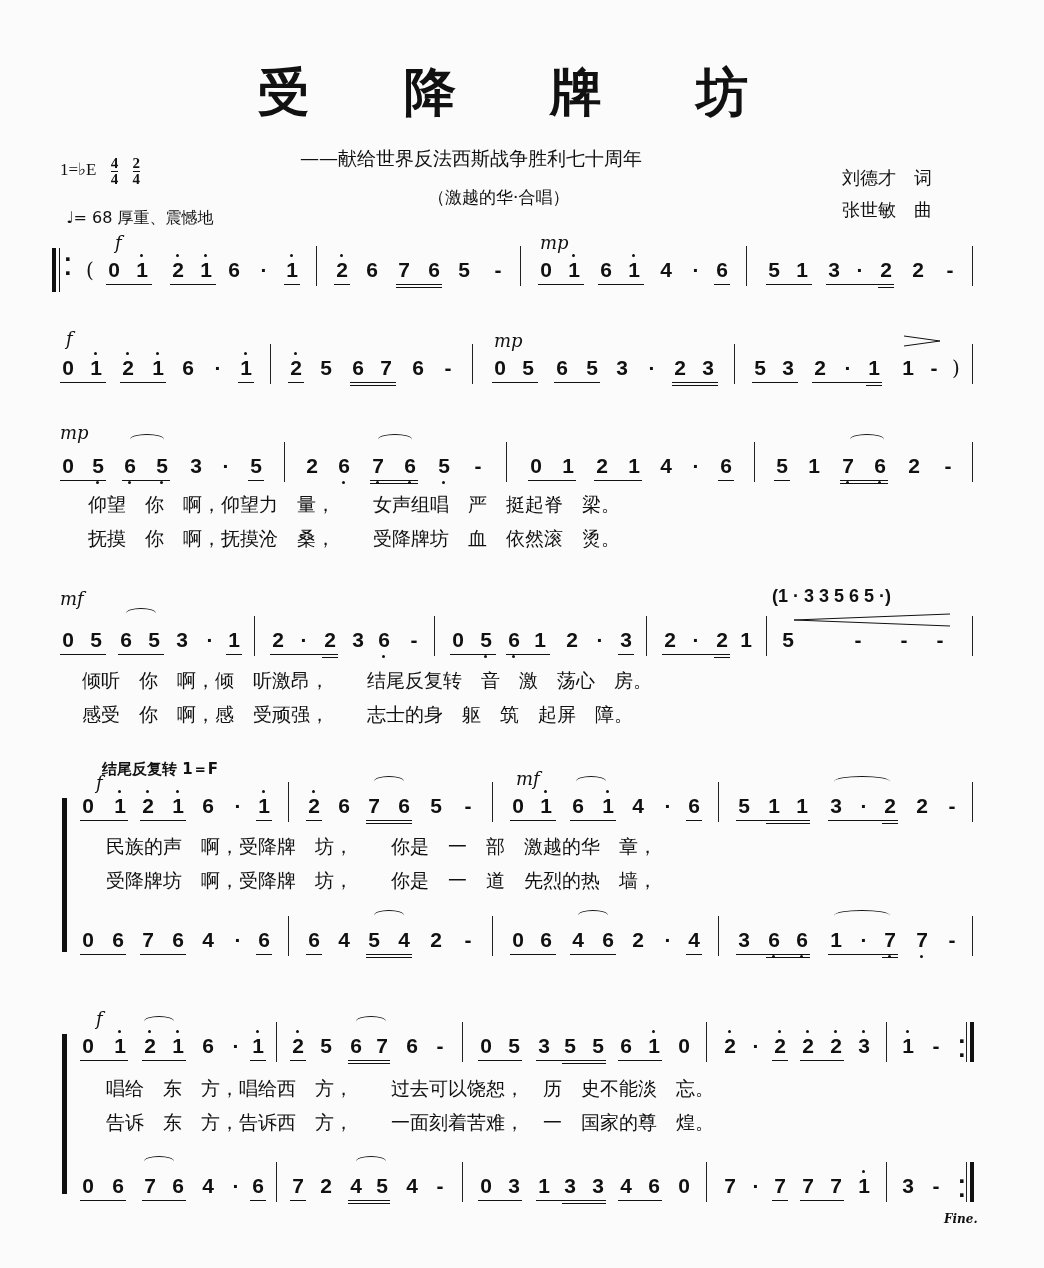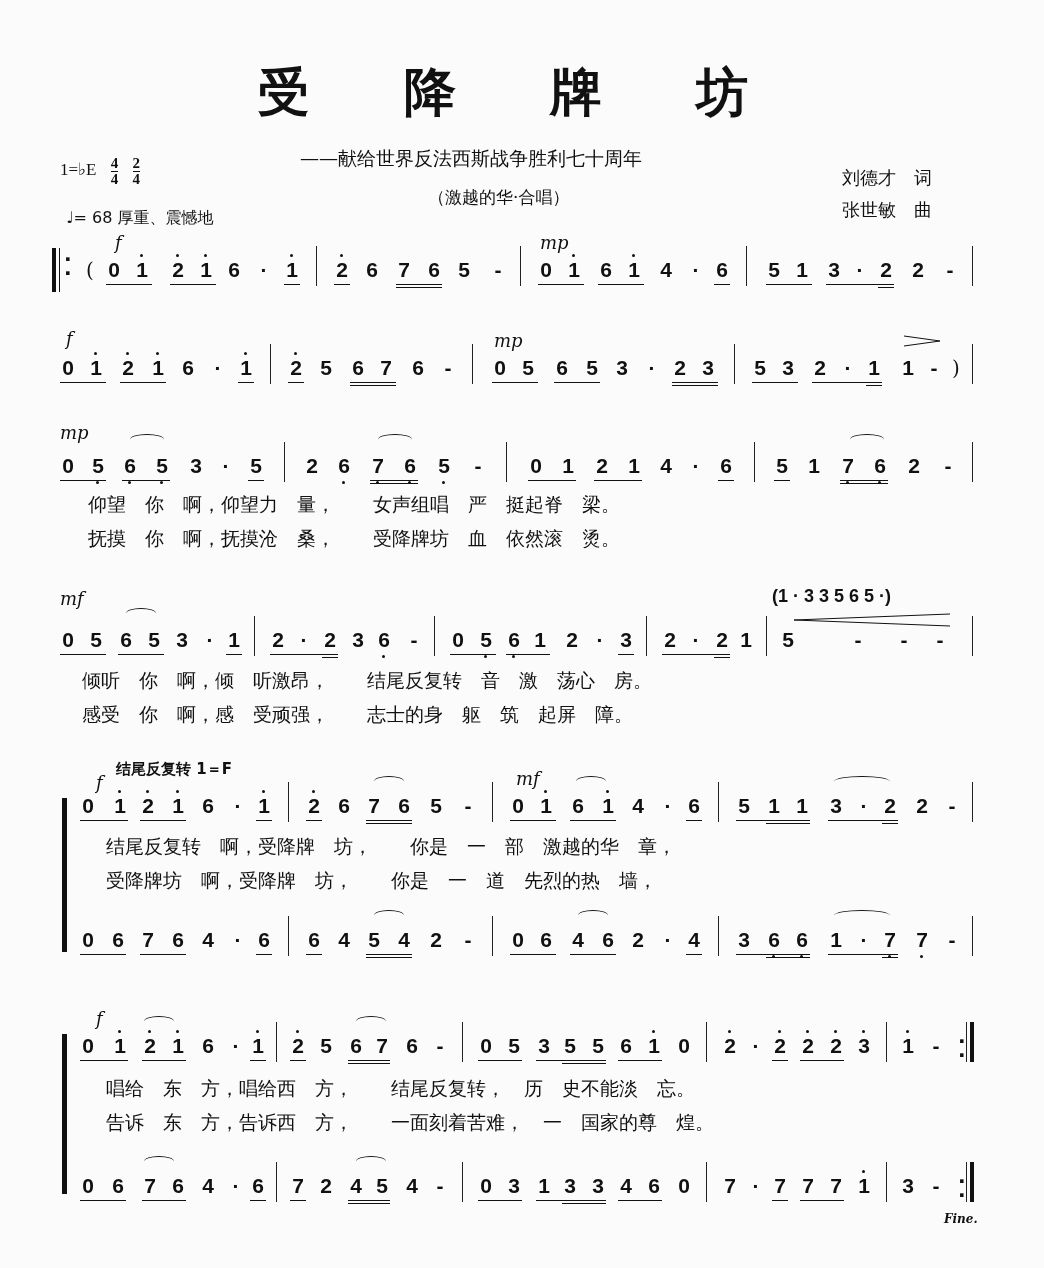--- a/index.html
+++ b/index.html
@@ -255,21 +255,21 @@
   <div class="bar" style="left:766px;top:-12px;height:40px;"></div>
   <div class="n" style="left:780px;">5</div>
   <div class="n" style="left:850px;">-</div>
   <div class="n" style="left:896px;">-</div>
   <div class="n" style="left:932px;">-</div>
   <div class="bar" style="left:972px;top:-12px;height:40px;"></div>
 </div>
 <div class="lyr" style="left:82px;top:668px;">倾听　你　啊，倾　听激昂，　　结尾反复转　音　激　荡心　房。</div>
 <div class="lyr" style="left:82px;top:702px;">感受　你　啊，感　受顽强，　　志士的身　躯　筑　起屏　障。</div>
 
-<div class="annot" style="left:116px;top:760px;">结尾反复转 1＝F</div>
+<div class="annot" style="left:102px;top:760px;">结尾反复转 1＝F</div>
 <div class="dyn" style="left:96px;top:772px;">f</div>
 <div class="dyn" style="left:516px;top:768px;">mf</div>
 <div class="brace" style="top:798px;height:154px;"></div>
 <div class="row" style="top:794px;">
   <div class="slur" style="left:374px;width:30px;top:-18px;"></div>
   <div class="slur" style="left:576px;width:30px;top:-18px;"></div>
   <div class="slur" style="left:834px;width:56px;top:-18px;"></div>
   <div class="n" style="left:80px;">0</div>
     <div class="n" style="left:112px;">1<span class="dt up"></span></div>
     <div class="ul" style="left:80px;width:48px;top:26px;"></div>
@@ -309,21 +309,21 @@
     <div class="ul" style="left:766px;width:44px;top:29px;"></div>
   <div class="n" style="left:828px;">3</div>
     <div class="n" style="left:856px;">·</div>
     <div class="n" style="left:882px;">2</div>
     <div class="ul" style="left:828px;width:70px;top:26px;"></div>
     <div class="ul" style="left:882px;width:16px;top:29px;"></div>
   <div class="n" style="left:914px;">2</div>
     <div class="n" style="left:944px;">-</div>
   <div class="bar" style="left:972px;top:-12px;height:40px;"></div>
 </div>
-<div class="lyr" style="left:106px;top:834px;">结尾反复转　啊，受降牌　坊，　　你是　一　部　激越的华　章，</div>
+<div class="lyr" style="left:106px;top:834px;">民族的声　啊，受降牌　坊，　　你是　一　部　激越的华　章，</div>
 <div class="lyr" style="left:106px;top:868px;">受降牌坊　啊，受降牌　坊，　　你是　一　道　先烈的热　墙，</div>
 <div class="row" style="top:928px;">
   <div class="slur" style="left:374px;width:30px;top:-18px;"></div>
   <div class="slur" style="left:578px;width:30px;top:-18px;"></div>
   <div class="slur" style="left:834px;width:56px;top:-18px;"></div>
   <div class="n" style="left:80px;">0</div>
     <div class="n" style="left:110px;">6</div>
     <div class="ul" style="left:80px;width:46px;top:26px;"></div>
   <div class="n" style="left:140px;">7</div>
     <div class="n" style="left:170px;">6</div>
@@ -416,21 +416,21 @@
     <div class="n" style="left:828px;">2<span class="dt up"></span></div>
     <div class="ul" style="left:800px;width:44px;top:26px;"></div>
   <div class="n" style="left:856px;">3<span class="dt up"></span></div>
   <div class="bar" style="left:886px;top:-12px;height:40px;"></div>
   <div class="n" style="left:900px;">1<span class="dt up"></span></div>
     <div class="n" style="left:928px;">-</div>
   <div class="rdots" style="left:958px;top:0;">·<br>·</div>
   <div class="bar" style="left:966px;top:-12px;height:40px;"></div>
   <div style="position:absolute;left:970px;top:-12px;width:4px;height:40px;background:#111;"></div>
 </div>
-<div class="lyr" style="left:106px;top:1076px;">唱给　东　方，唱给西　方，　　结尾反复转，　历　史不能淡　忘。</div>
+<div class="lyr" style="left:106px;top:1076px;">唱给　东　方，唱给西　方，　　过去可以饶恕，　历　史不能淡　忘。</div>
 <div class="lyr" style="left:106px;top:1110px;">告诉　东　方，告诉西　方，　　一面刻着苦难，　一　国家的尊　煌。</div>
 <div class="row" style="top:1174px;">
   <div class="slur" style="left:144px;width:30px;top:-18px;"></div>
   <div class="slur" style="left:356px;width:30px;top:-18px;"></div>
   <div class="n" style="left:80px;">0</div>
     <div class="n" style="left:110px;">6</div>
     <div class="ul" style="left:80px;width:46px;top:26px;"></div>
   <div class="n" style="left:142px;">7</div>
     <div class="n" style="left:170px;">6</div>
     <div class="ul" style="left:142px;width:44px;top:26px;"></div>

